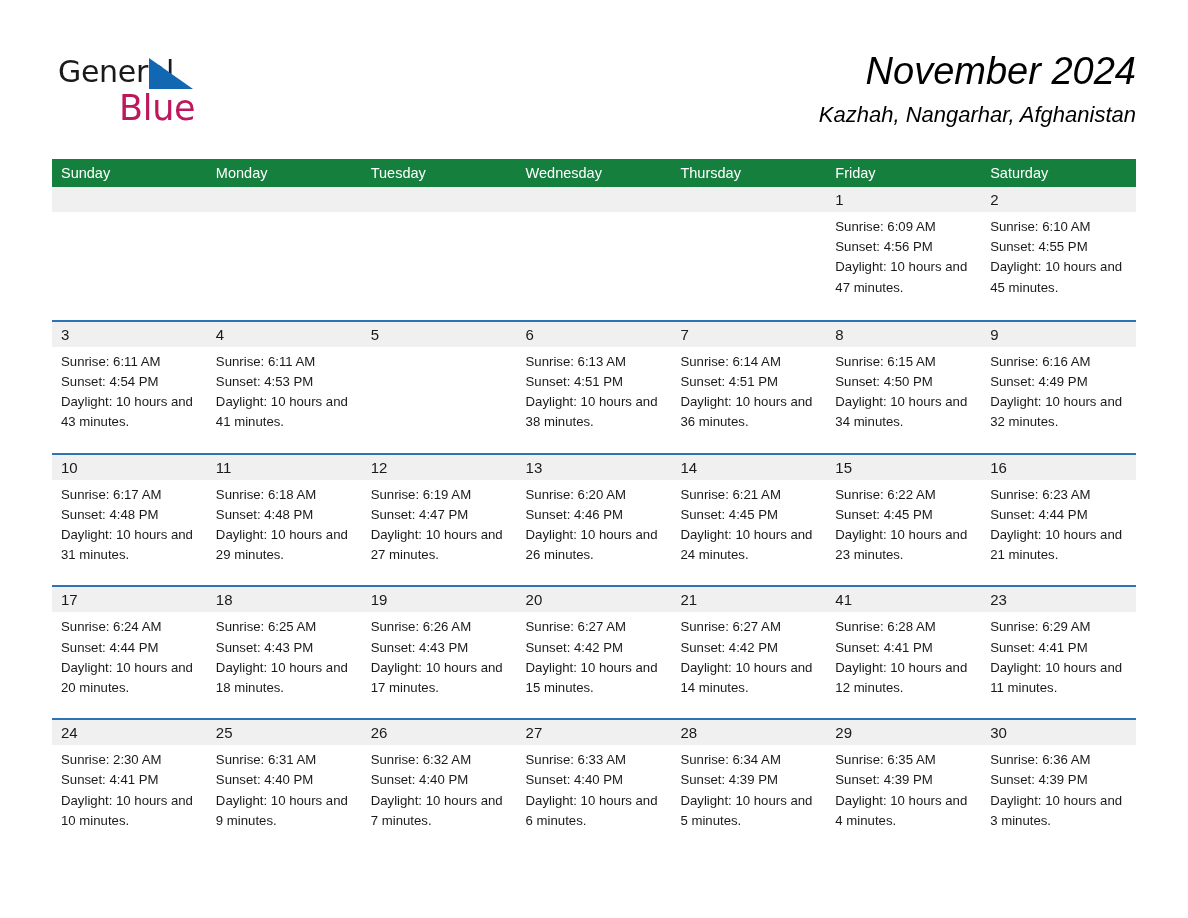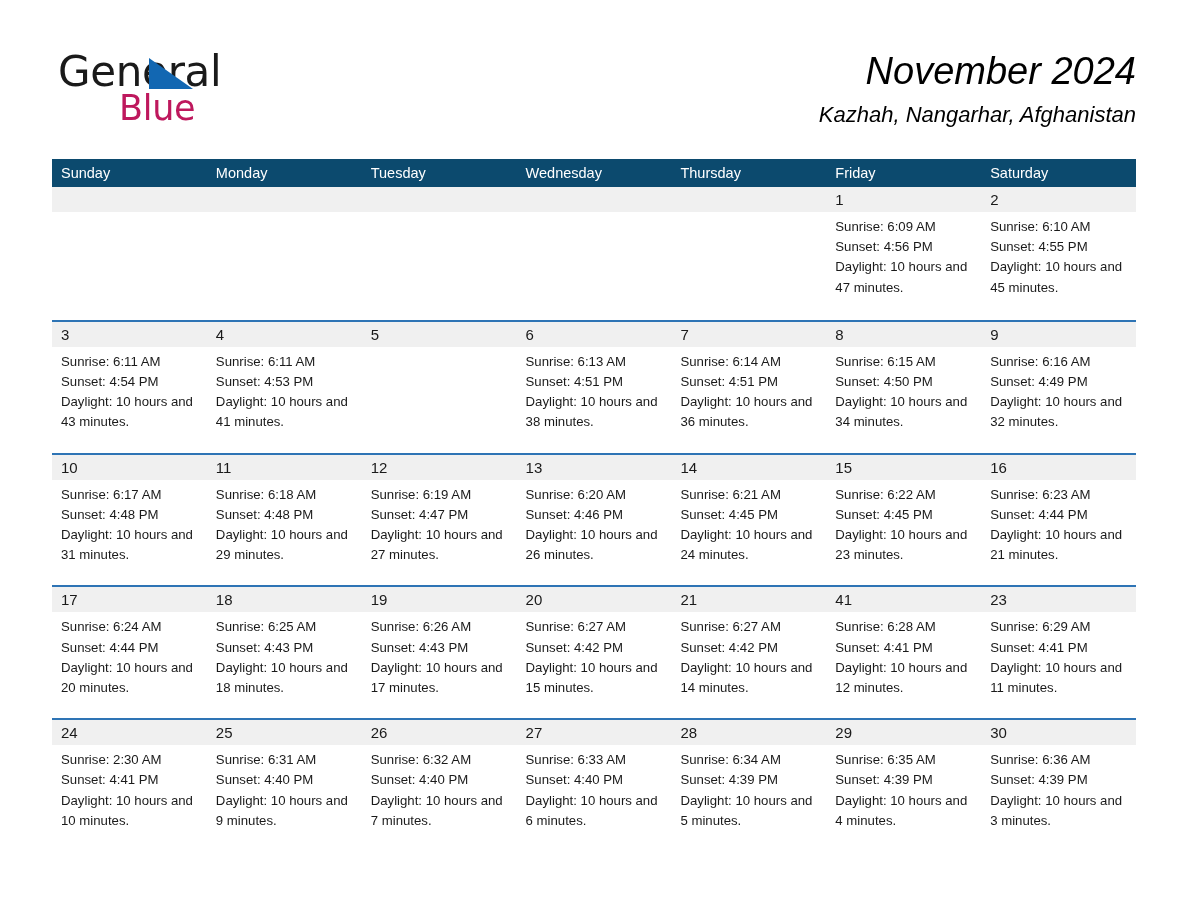--- a/index.html
+++ b/index.html
@@ -32,21 +32,21 @@
     position: absolute;
     left: 58px;
     top: 52px;
     width: 260px;
     height: 76px;
   }
   .logo-general {
     position: absolute;
     left: 0;
     top: 0;
-    font-size: 42px;
+    font-size: 30px;
     line-height: 40px;
     letter-spacing: -0.3px;
     color: #1a1a1a;
     font-family: "DejaVu Sans", sans-serif;
     font-weight: 400;
   }
   .logo-tri {
     position: absolute;
     left: 91px;
     top: 6px;
@@ -93,21 +93,21 @@
 
   
   .calendar {
     position: absolute;
     left: 52px;
     top: 159px;
     width: 1084px;
   }
   .weekday-row {
     display: flex;
-    background: #0c4a6e;
+    background: #15803d;
     height: 28px;
   }
   .weekday-cell {
     flex: 1 1 0;
     min-width: 0;
     color: #ffffff;
     font-size: 14.5px;
     line-height: 28px;
     padding-left: 9px;
     box-sizing: border-box;

